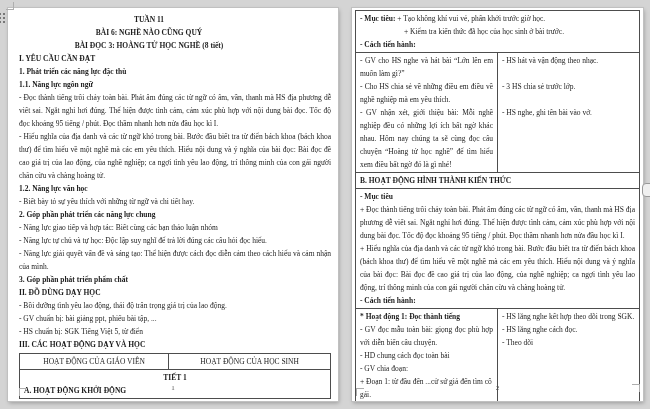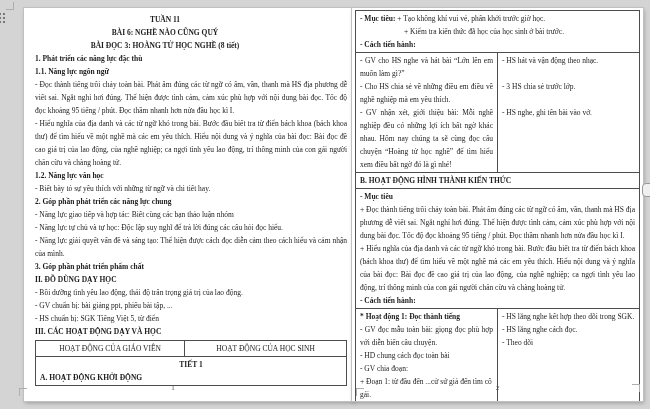--- a/index.html
+++ b/index.html
@@ -8,21 +8,21 @@
     position:relative; width:650px; height:409px;
     background:#d4d4d4; overflow:hidden;
     font-family:"Liberation Serif","DejaVu Serif",serif;
     color:#1c1c1c;
   }
   .page {
     position:absolute; top:8px; height:393px; background:#ffffff;
     box-shadow:0 0 0 1px #c0c0c0, 1px 2px 4px rgba(0,0,0,.28);
     overflow:hidden;
   }
-  .page1 { left:24px;  width:330px; padding:5px 7px 0 11px; }
+  .page1 { left:8px;  width:330px; padding:5px 7px 0 11px; }
   .page2 { left:352px; width:291px; padding:2px 3px 0 3px; }
   .ln { font-size:7.5px; line-height:13px; }
   .b   { font-weight:bold; }
   .center { text-align:center; }
   .just { text-align:justify; }
   .titleblock { padding-right:52px; }
   .indent { padding-left:44px; }
   table { border-collapse:collapse; width:100%; table-layout:fixed; }
   td {
     border:1px solid #4d4d4d; vertical-align:top;
@@ -68,20 +68,21 @@
 <body>
 
 <div class="canvas">
 
   <div class="page page1">
     <div class="titleblock">
       <div class="ln center b">TUẦN 11</div>
       <div class="ln center b">BÀI 6: NGHỀ NÀO CŨNG QUÝ</div>
       <div class="ln center b">BÀI ĐỌC 3: HOÀNG TỬ HỌC NGHỀ (8 tiết)</div>
     </div>
+    <div class="ln b">I. YÊU CẦU CẦN ĐẠT</div>
     <div class="ln b">1. Phát triển các năng lực đặc thù</div>
     <div class="ln b">1.1. Năng lực ngôn ngữ</div>
     <div class="ln just">- Đọc thành tiếng trôi chảy toàn bài. Phát âm đúng các từ ngữ có âm, vần, thanh mà HS địa phương dễ viết sai. Ngắt nghỉ hơi đúng. Thể hiện được tình cảm, cảm xúc phù hợp với nội dung bài đọc. Tốc độ đọc khoảng 95 tiếng / phút. Đọc thầm nhanh hơn nửa đầu học kì I.</div>
     <div class="ln just">- Hiểu nghĩa của địa danh và các từ ngữ khó trong bài. Bước đầu biết tra từ điển bách khoa (bách khoa thư) để tìm hiểu về một nghề mà các em yêu thích. Hiểu nội dung và ý nghĩa của bài đọc: Bài đọc đề cao giá trị của lao động, của nghề nghiệp; ca ngợi tình yêu lao động, trí thông minh của con gái người chăn cừu và chàng hoàng tử.</div>
     <div class="ln b">1.2. Năng lực văn học</div>
     <div class="ln">- Biết bày tỏ sự yêu thích với những từ ngữ và chi tiết hay.</div>
     <div class="ln b">2. Góp phần phát triển các năng lực chung</div>
     <div class="ln">- Năng lực giao tiếp và hợp tác: Biết cùng các bạn thảo luận nhóm</div>
     <div class="ln">- Năng lực tự chủ và tự học: Độc lập suy nghĩ để trả lời đúng các câu hỏi đọc hiểu.</div>
     <div class="ln just">- Năng lực giải quyết vấn đề và sáng tạo: Thể hiện được cách đọc diễn cảm theo cách hiểu và cảm nhận của mình.</div>

